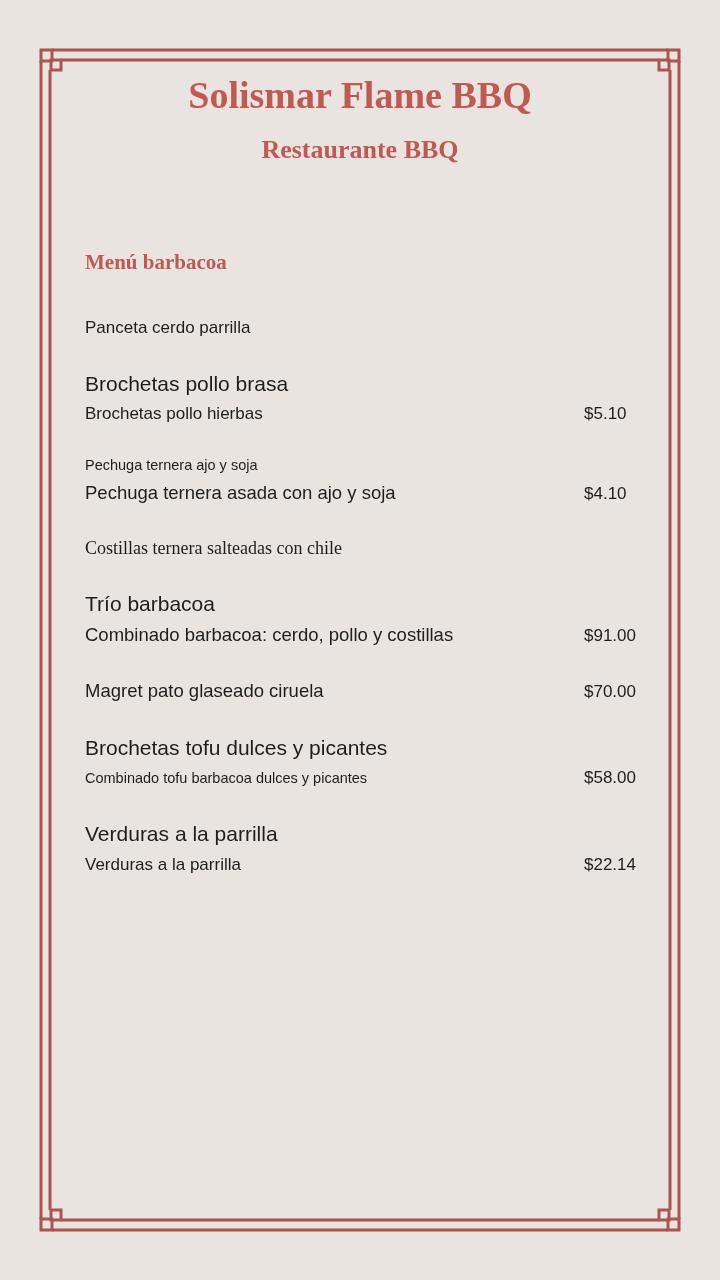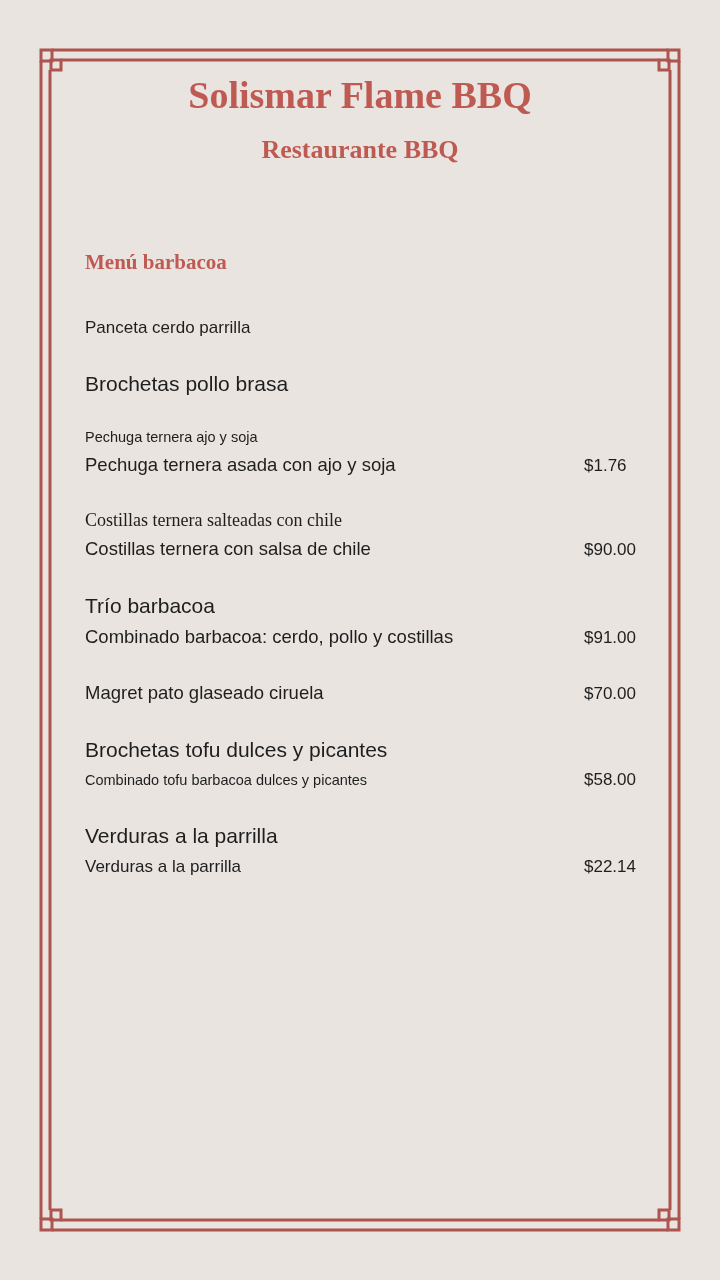--- a/index.html
+++ b/index.html
@@ -97,36 +97,36 @@
 
   <main class="content">
     <h3 class="section-heading">Menú barbacoa</h3>
     <div class="items">
   <div class="item">
     <div class="item-name fs-md">Panceta cerdo parrilla</div>
   </div>
 
   <div class="item">
     <div class="item-name fs-xl">Brochetas pollo brasa</div>
+    <div class="item-row">
+      <span class="item-desc fs-md">Brochetas pollo hierbas</span>
+      <span class="item-price">$5.10</span>
+    </div>
   </div>
 
   <div class="item">
     <div class="item-name fs-sm">Pechuga ternera ajo y soja</div>
     <div class="item-row">
       <span class="item-desc fs-lg">Pechuga ternera asada con ajo y soja</span>
-      <span class="item-price">$1.76</span>
+      <span class="item-price">$4.10</span>
     </div>
   </div>
 
   <div class="item">
     <div class="item-name fs-xs">Costillas ternera salteadas con chile</div>
-    <div class="item-row">
-      <span class="item-desc fs-lg">Costillas ternera con salsa de chile</span>
-      <span class="item-price">$90.00</span>
-    </div>
   </div>
 
   <div class="item">
     <div class="item-name fs-xl">Trío barbacoa</div>
     <div class="item-row">
       <span class="item-desc fs-lg">Combinado barbacoa: cerdo, pollo y costillas</span>
       <span class="item-price">$91.00</span>
     </div>
   </div>
 

